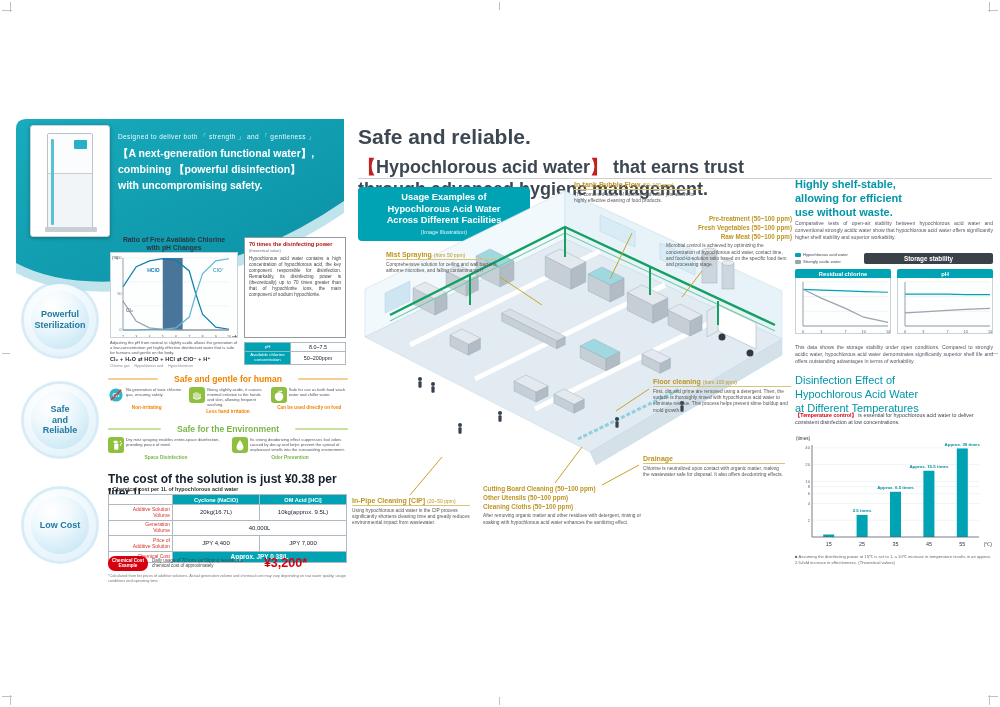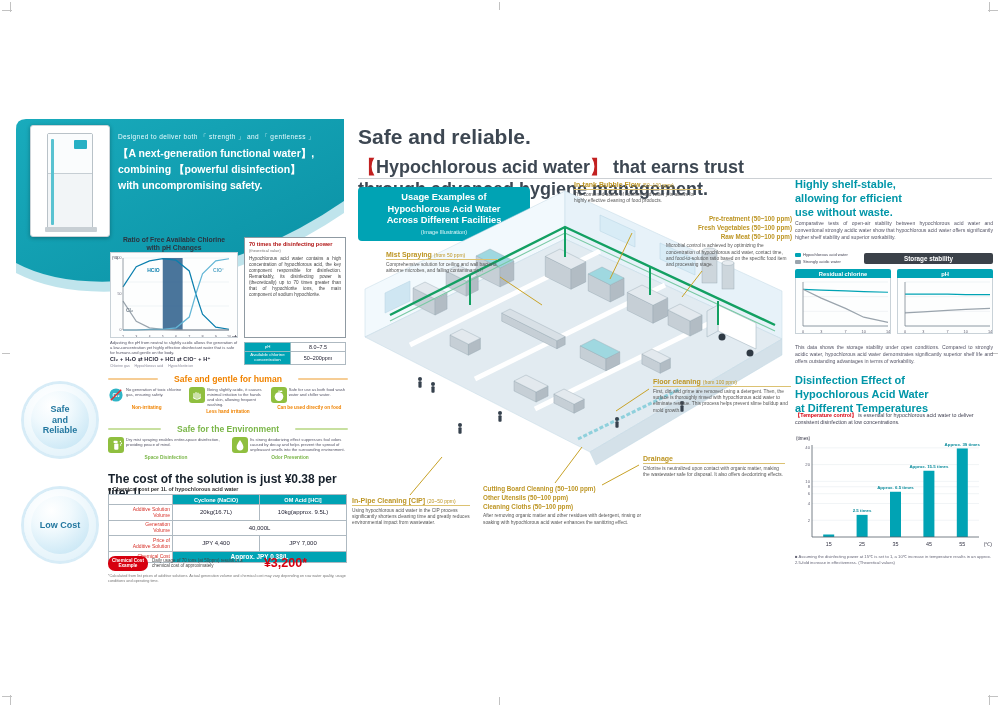--- a/index.html
+++ b/index.html
@@ -86,21 +86,21 @@
   .legend{display:flex;flex-direction:column;gap:2px;width:64px}
   .lg-item{display:flex;align-items:center;gap:2px;font-size:4.1px;color:#445}
   .sw{width:6px;height:4px;border-radius:1px}
   .sw-teal{background:#00a3b4}
   .sw-grey{background:#9aa4ad}
   .stor-bar{flex:1;background:#3b4149;color:#fff;font-size:6.3px;font-weight:bold;text-align:center;border-radius:2px;padding:2px 0}
   .charts-row{left:0;top:91px;width:198px;display:flex;gap:6px}
   .chart-card{width:96px}
   .cc-head{background:#00a3b4;color:#fff;font-size:5.8px;font-weight:bold;text-align:center;border-radius:2px 2px 0 0;padding:1.5px 0}
   .cc-svg{border:1px solid #c9d2d8;border-top:none;background:#fdfefe}
-  .r-h2{left:0;top:196px;width:200px;font-size:11px;font-weight:bold;color:#0096a8;line-height:1.25}
+  .r-h2{left:0;top:196px;width:200px;font-size:11px;font-weight:normal;color:#0096a8;line-height:1.25}
   .r-sub{left:0;top:234px;width:198px;font-size:5.3px;color:#445;line-height:1.35}
   .r-sub .brk{color:#d7000f;font-weight:bold}
   .r-foot{left:0;top:376px;width:198px;font-size:4.2px;color:#667;line-height:1.35}
 </style>
 </head>
 <body>
 
 <div class="page">
 
   <div class="crop" style="left:2px;top:10px;width:10px;height:1px"></div>
@@ -138,20 +138,22 @@
         <div class="m-strip"></div>
         <div class="m-base"></div>
       </div>
     </div>
 
     <div class="abs tagline">Designed to deliver both 「 strength 」 and 「 gentleness 」</div>
     <div class="abs headline pre">【A next-generation functional water】,
 combining 【powerful disinfection】
 with uncompromising safety.</div>
 
+    <div class="abs badge pre" style="left:14px;top:171px">Powerful
+Sterilization</div>
     <div class="abs badge pre" style="left:14px;top:271px">Safe
 and
 Reliable</div>
     <div class="abs badge" style="left:14px;top:376px">Low Cost</div>
 
     <div class="abs chart-title pre">Ratio of Free Available Chlorine
 with pH Changes</div>
     <svg id="ph-chart" class="abs" width="128" height="86" style="left:100px;top:139px;background:#fdfefe;border:1px solid #c9d2d8">
         <line x1="12" x2="118" y1="5" y2="5" stroke="#e2e8ec" stroke-width="0.5"></line>
         <line x1="12" x2="118" y1="29" y2="29" stroke="#e2e8ec" stroke-width="0.5"></line>

